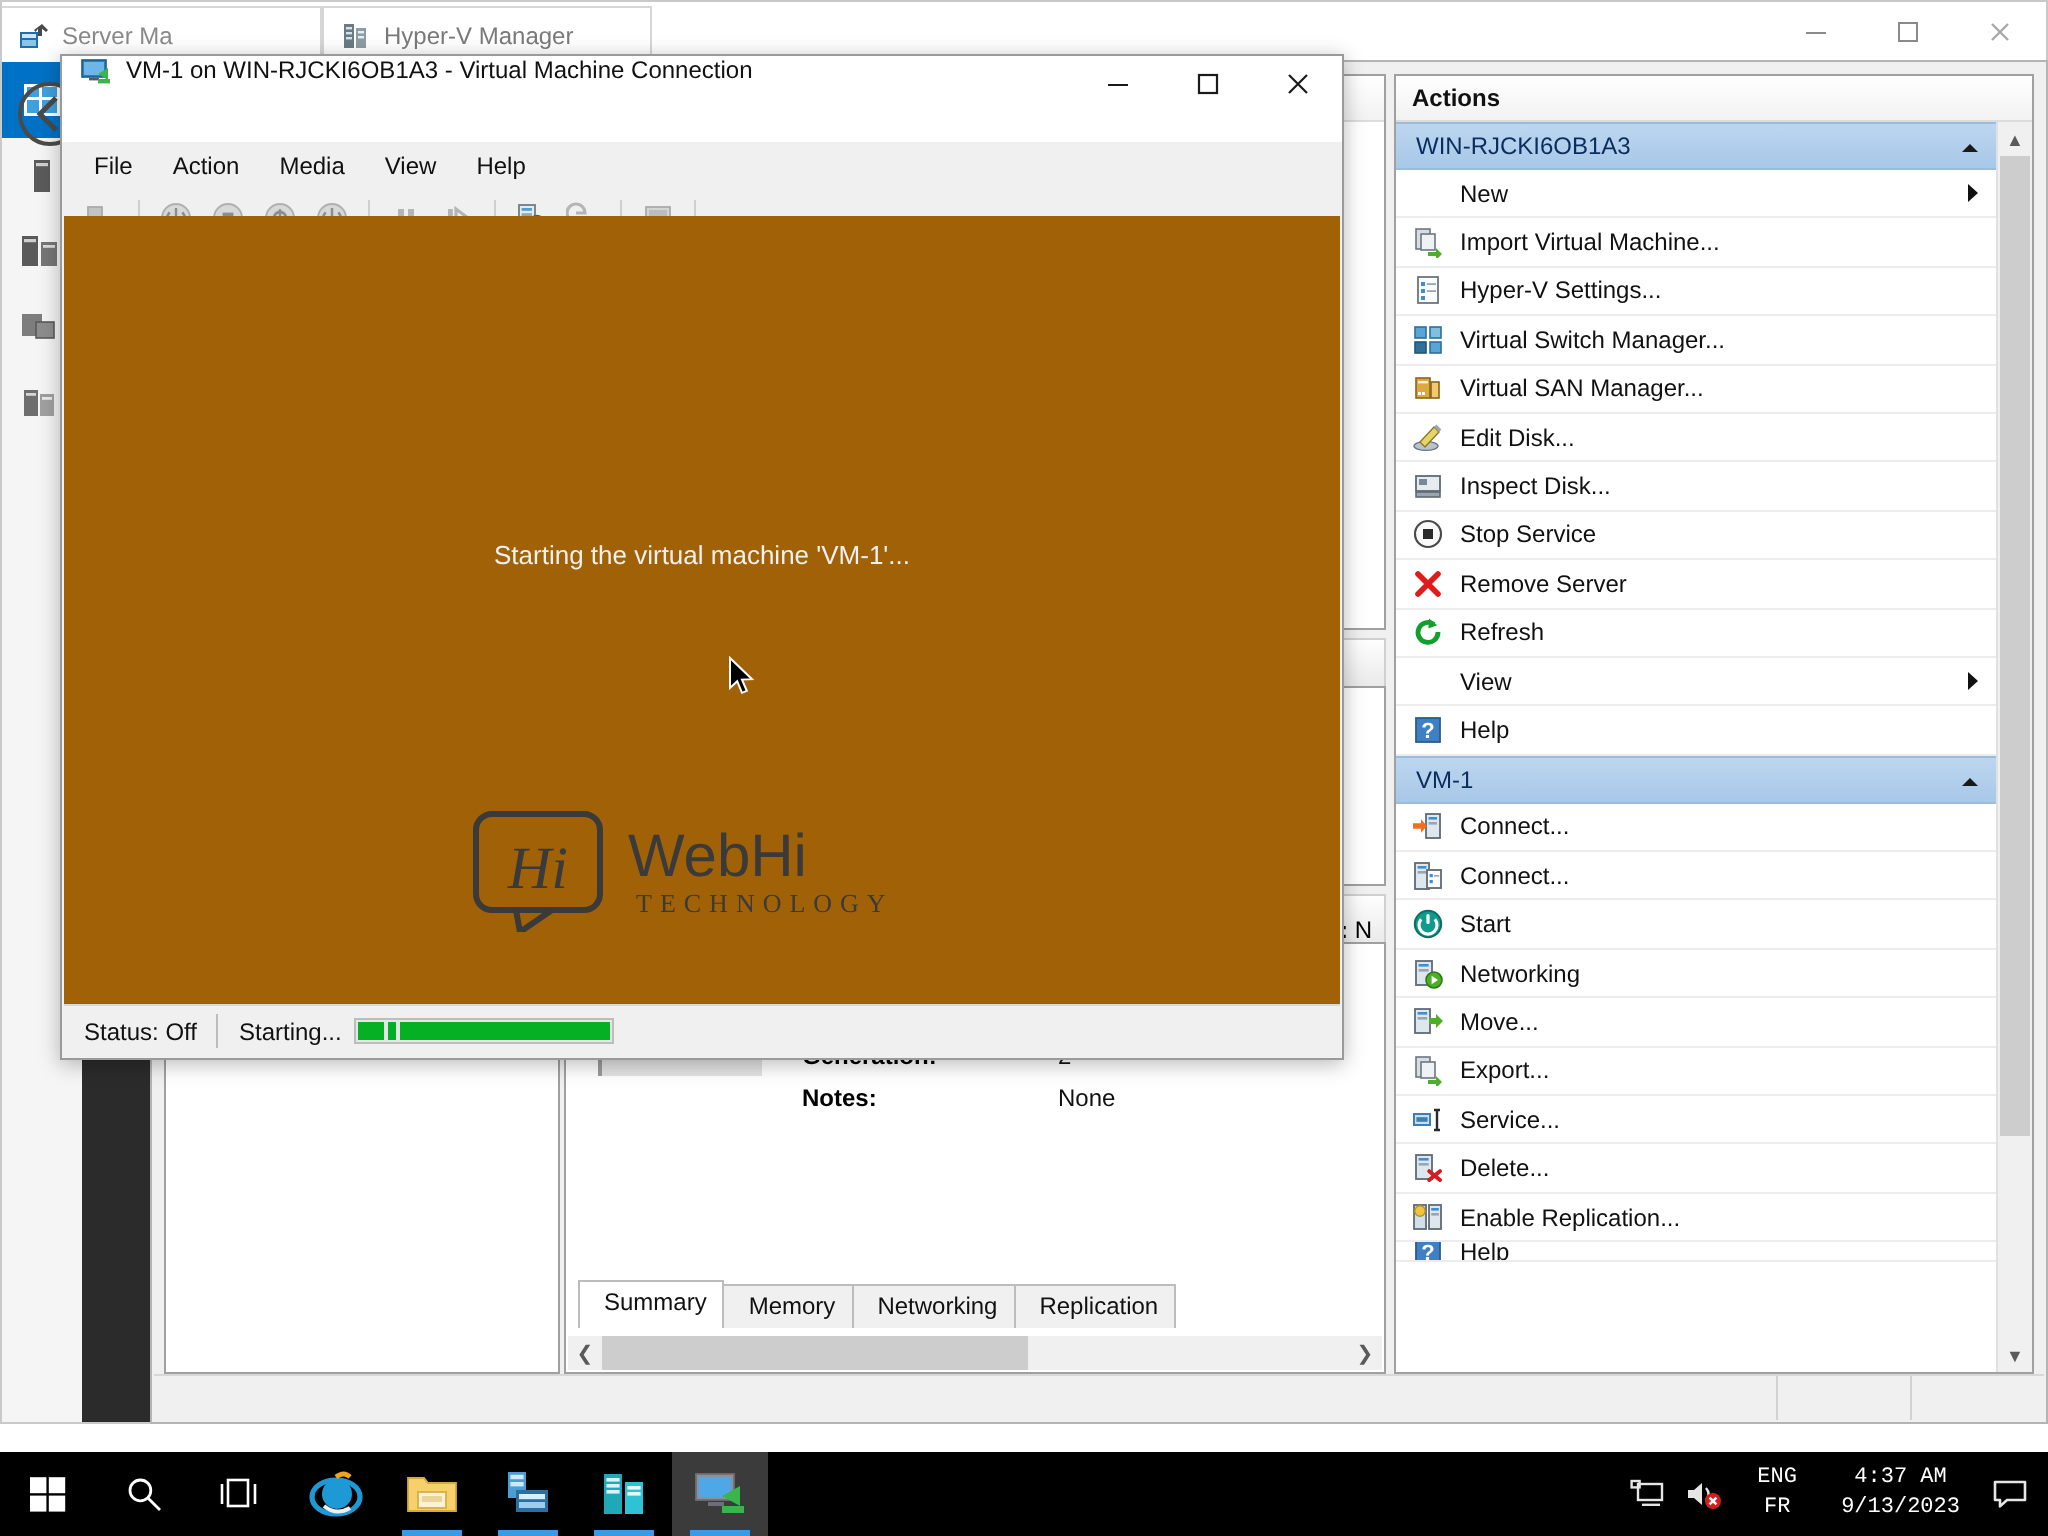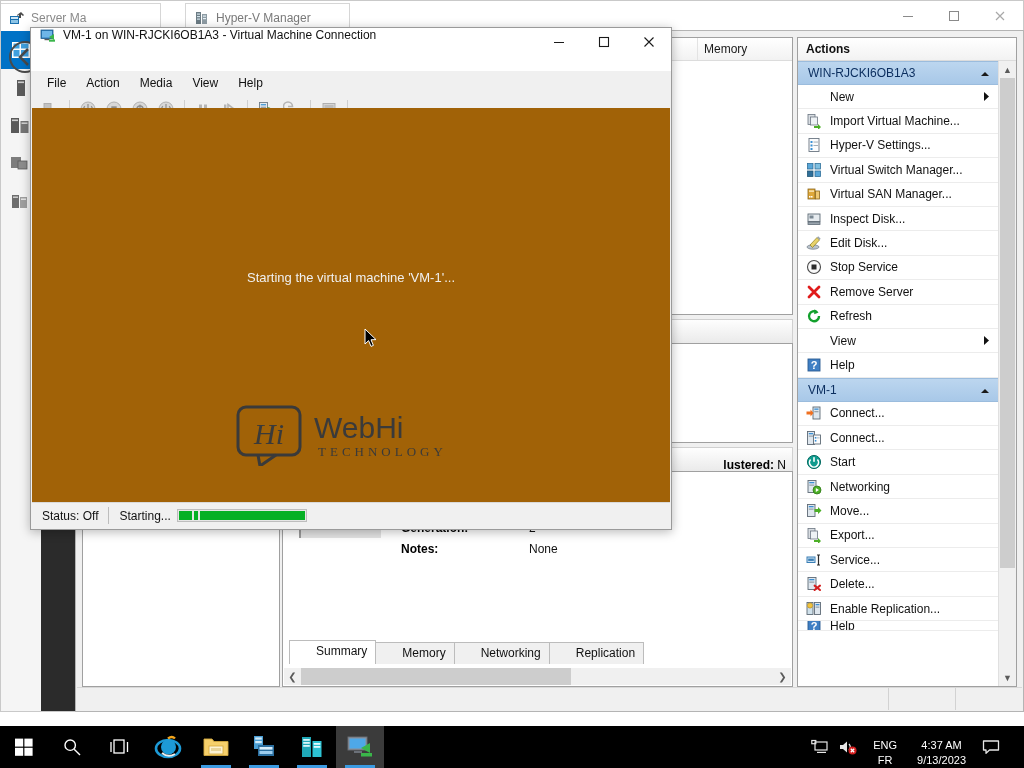--- a/index.html
+++ b/index.html
@@ -14,21 +14,21 @@
 
   
   #servermgr-window {
     position: absolute; left: 0; top: 0; width: 1024px; height: 712px;
     background: #ffffff; border: 1px solid #c9c9c9; box-sizing: border-box;
   }
   .sm-titlebar {
     position: absolute; left: 0; top: 0; width: 100%; height: 30px;
     background: #ffffff; box-sizing: border-box;
   }
-  .sm-tabstrip { position: absolute; left: 0; top: 0; height: 30px; display: flex; align-items: flex-end; gap: 24px; }
+  .sm-tabstrip { position: absolute; left: 0; top: 0; height: 30px; display: flex; align-items: flex-end; }
   .sm-tab {
     height: 28px; display: flex; align-items: center; gap: 6px;
     padding: 0 10px 0 8px; font-size: 12px; color: #7a7a7a;
     background: #ffffff; border: 1px solid #d6d6d6; border-bottom: none;
     box-sizing: border-box;
   }
   .sm-tab.inactive { color: #8a8a8a; }
   .sm-tab-icon { width: 16px; height: 16px; display:block; }
   .sm-winbuttons { position: absolute; right: 0; top: 0; display: flex; }
   .sm-winbtn { width: 46px; height: 29px; display: flex; align-items: center; justify-content: center; }
@@ -77,35 +77,35 @@
 
   .detail-wrap { display: flex; padding: 14px 10px 0 16px; gap: 20px; }
   .detail-thumb { width: 80px; height: 52px; background: #e3e3e3; border-left: 2px solid #9a9a9a; }
   .detail-rows { font-size: 12px; color: #000; }
   .detail-row { display: flex; margin-bottom: 7px; }
   .detail-label { font-weight: bold; width: 128px; }
   .detail-value { color: #111; }
 
   .detail-tabs { position: absolute; left: 6px; bottom: 22px; display: flex; align-items: flex-end; }
   .detail-tab {
-    padding: 3px 8px 4px 26px; font-size: 12px; background: #f0f0f0;
+    padding: 3px 8px 4px 12px; font-size: 12px; background: #f0f0f0;
     border: 1px solid #bcbcbc; border-bottom: none; color: #111; margin-right: -1px;
   }
   .detail-tab.active { background: #ffffff; padding-bottom: 6px; }
   .hscroll {
     position: absolute; left: 1px; right: 1px; bottom: 1px; height: 17px;
     background: #f0f0f0; display: flex; align-items: center;
   }
   .hscroll-arrow { width: 17px; height: 17px; display: flex; align-items: center; justify-content: center; color: #5a5a5a; font-size: 10px; }
   .hscroll-track { flex: 1; height: 17px; background: #f0f0f0; position: relative; }
   .hscroll-thumb { position: absolute; left: 0; top: 0; height: 17px; width: 57%; background: #cdcdcd; }
 
   
   .hv-actions {
-    width: 220px; background: #ffffff; border: 1px solid #a0a0a0;
+    width: 320px; background: #ffffff; border: 1px solid #a0a0a0;
     margin: 6px 6px 6px 4px; box-sizing: border-box; display: flex; flex-direction: column;
     position: relative;
   }
   .actions-title {
     height: 22px; display: flex; align-items: center; padding-left: 8px;
     font-weight: bold; font-size: 12px; color: #111;
     background: linear-gradient(#ffffff,#f2f2f2); border-bottom: 1px solid #dcdcdc;
   }
   .actions-scrollarea { flex: 1; display: flex; overflow: hidden; }
   .actions-list { flex: 1; overflow: hidden; }
@@ -179,21 +179,21 @@
     position: absolute; left: 0; bottom: 0; width: 1024px; height: 42px;
     background: #000000; display: flex; align-items: center;
   }
   .tb-start { width: 48px; height: 42px; display: flex; align-items: center; justify-content: center; }
   .tb-icon { width: 48px; height: 42px; display: flex; align-items: center; justify-content: center; position: relative; }
   .tb-icon.running::after {
     content: ''; position: absolute; bottom: 0; left: 9px; width: 30px; height: 3px; background: #3b9ae1;
   }
   .tb-icon.active { background: #3b3b3b; }
   .tb-spacer { flex: 1; }
-  .tray { display: flex; align-items: flex-end; height: 42px; gap: 2px; padding-right: 18px; }
+  .tray { display: flex; align-items: center; height: 42px; gap: 2px; padding-right: 4px; font-family: Liberation Mono, monospace; }
   .tray-ico { width: 26px; height: 42px; display: flex; align-items: center; justify-content: center; position: relative; }
   .tray-lang { width: 36px; color: #fff; font-size: 11px; line-height: 15px; text-align: center; padding: 0 4px; }
   .tray-clock { color: #fff; font-size: 11px; line-height: 15px; text-align: center; padding: 0 8px; }
   .tray-notify { width: 30px; height: 42px; display: flex; align-items: center; justify-content: center; }
 
   
   #cursor { position: absolute; left: 364px; top: 328px; }
 </style>
 </head>
 <body>
@@ -427,37 +427,37 @@
                   <rect x="5" y="10" width="1.5" height="1.5" fill="#fff"></rect>
                   <rect x="9.5" y="5" width="4" height="8" fill="#f0c972" stroke="#8a6519" stroke-width="0.8"></rect>
                 </svg>
               </span>
               <span class="act-label">Virtual SAN Manager...</span>
             </div>
 
             <div class="act-item">
               <span class="act-ico">
                 <svg width="16" height="16" viewBox="0 0 16 16">
+                  <ellipse cx="7" cy="12" rx="6" ry="2.2" fill="#b9c3cb" stroke="#6b7682" stroke-width="0.7"></ellipse>
+                  <path d="M4 10 L11 2.5 L13.5 5 L6.5 12.5 Z" fill="#e8d36a" stroke="#8a7a20" stroke-width="0.7"></path>
+                  <path d="M11 2.5 L13.5 5 L14.7 3.8 L12.2 1.3 Z" fill="#9aa5ae"></path>
+                </svg>
+              </span>
+              <span class="act-label">Edit Disk...</span>
+            </div>
+
+            <div class="act-item">
+              <span class="act-ico">
+                <svg width="16" height="16" viewBox="0 0 16 16">
                   <rect x="2" y="3" width="12" height="7.5" fill="#e6ebef" stroke="#5e6a75" stroke-width="0.9"></rect>
                   <rect x="3.5" y="4.5" width="4" height="3" fill="#7a8893"></rect>
                   <rect x="2" y="11" width="12" height="2.5" fill="#9aa5ae" stroke="#5e6a75" stroke-width="0.8"></rect>
                 </svg>
               </span>
               <span class="act-label">Inspect Disk...</span>
-            </div>
-
-            <div class="act-item">
-              <span class="act-ico">
-                <svg width="16" height="16" viewBox="0 0 16 16">
-                  <ellipse cx="7" cy="12" rx="6" ry="2.2" fill="#b9c3cb" stroke="#6b7682" stroke-width="0.7"></ellipse>
-                  <path d="M4 10 L11 2.5 L13.5 5 L6.5 12.5 Z" fill="#e8d36a" stroke="#8a7a20" stroke-width="0.7"></path>
-                  <path d="M11 2.5 L13.5 5 L14.7 3.8 L12.2 1.3 Z" fill="#9aa5ae"></path>
-                </svg>
-              </span>
-              <span class="act-label">Edit Disk...</span>
             </div>
 
             <div class="act-item">
               <span class="act-ico">
                 <svg width="16" height="16" viewBox="0 0 16 16">
                   <circle cx="8" cy="8" r="6.5" fill="#fafafa" stroke="#4a4a4a" stroke-width="1.1"></circle>
                   <rect x="5.5" y="5.5" width="5" height="5" fill="#2b2b2b"></rect>
                 </svg>
               </span>
               <span class="act-label">Stop Service</span>

